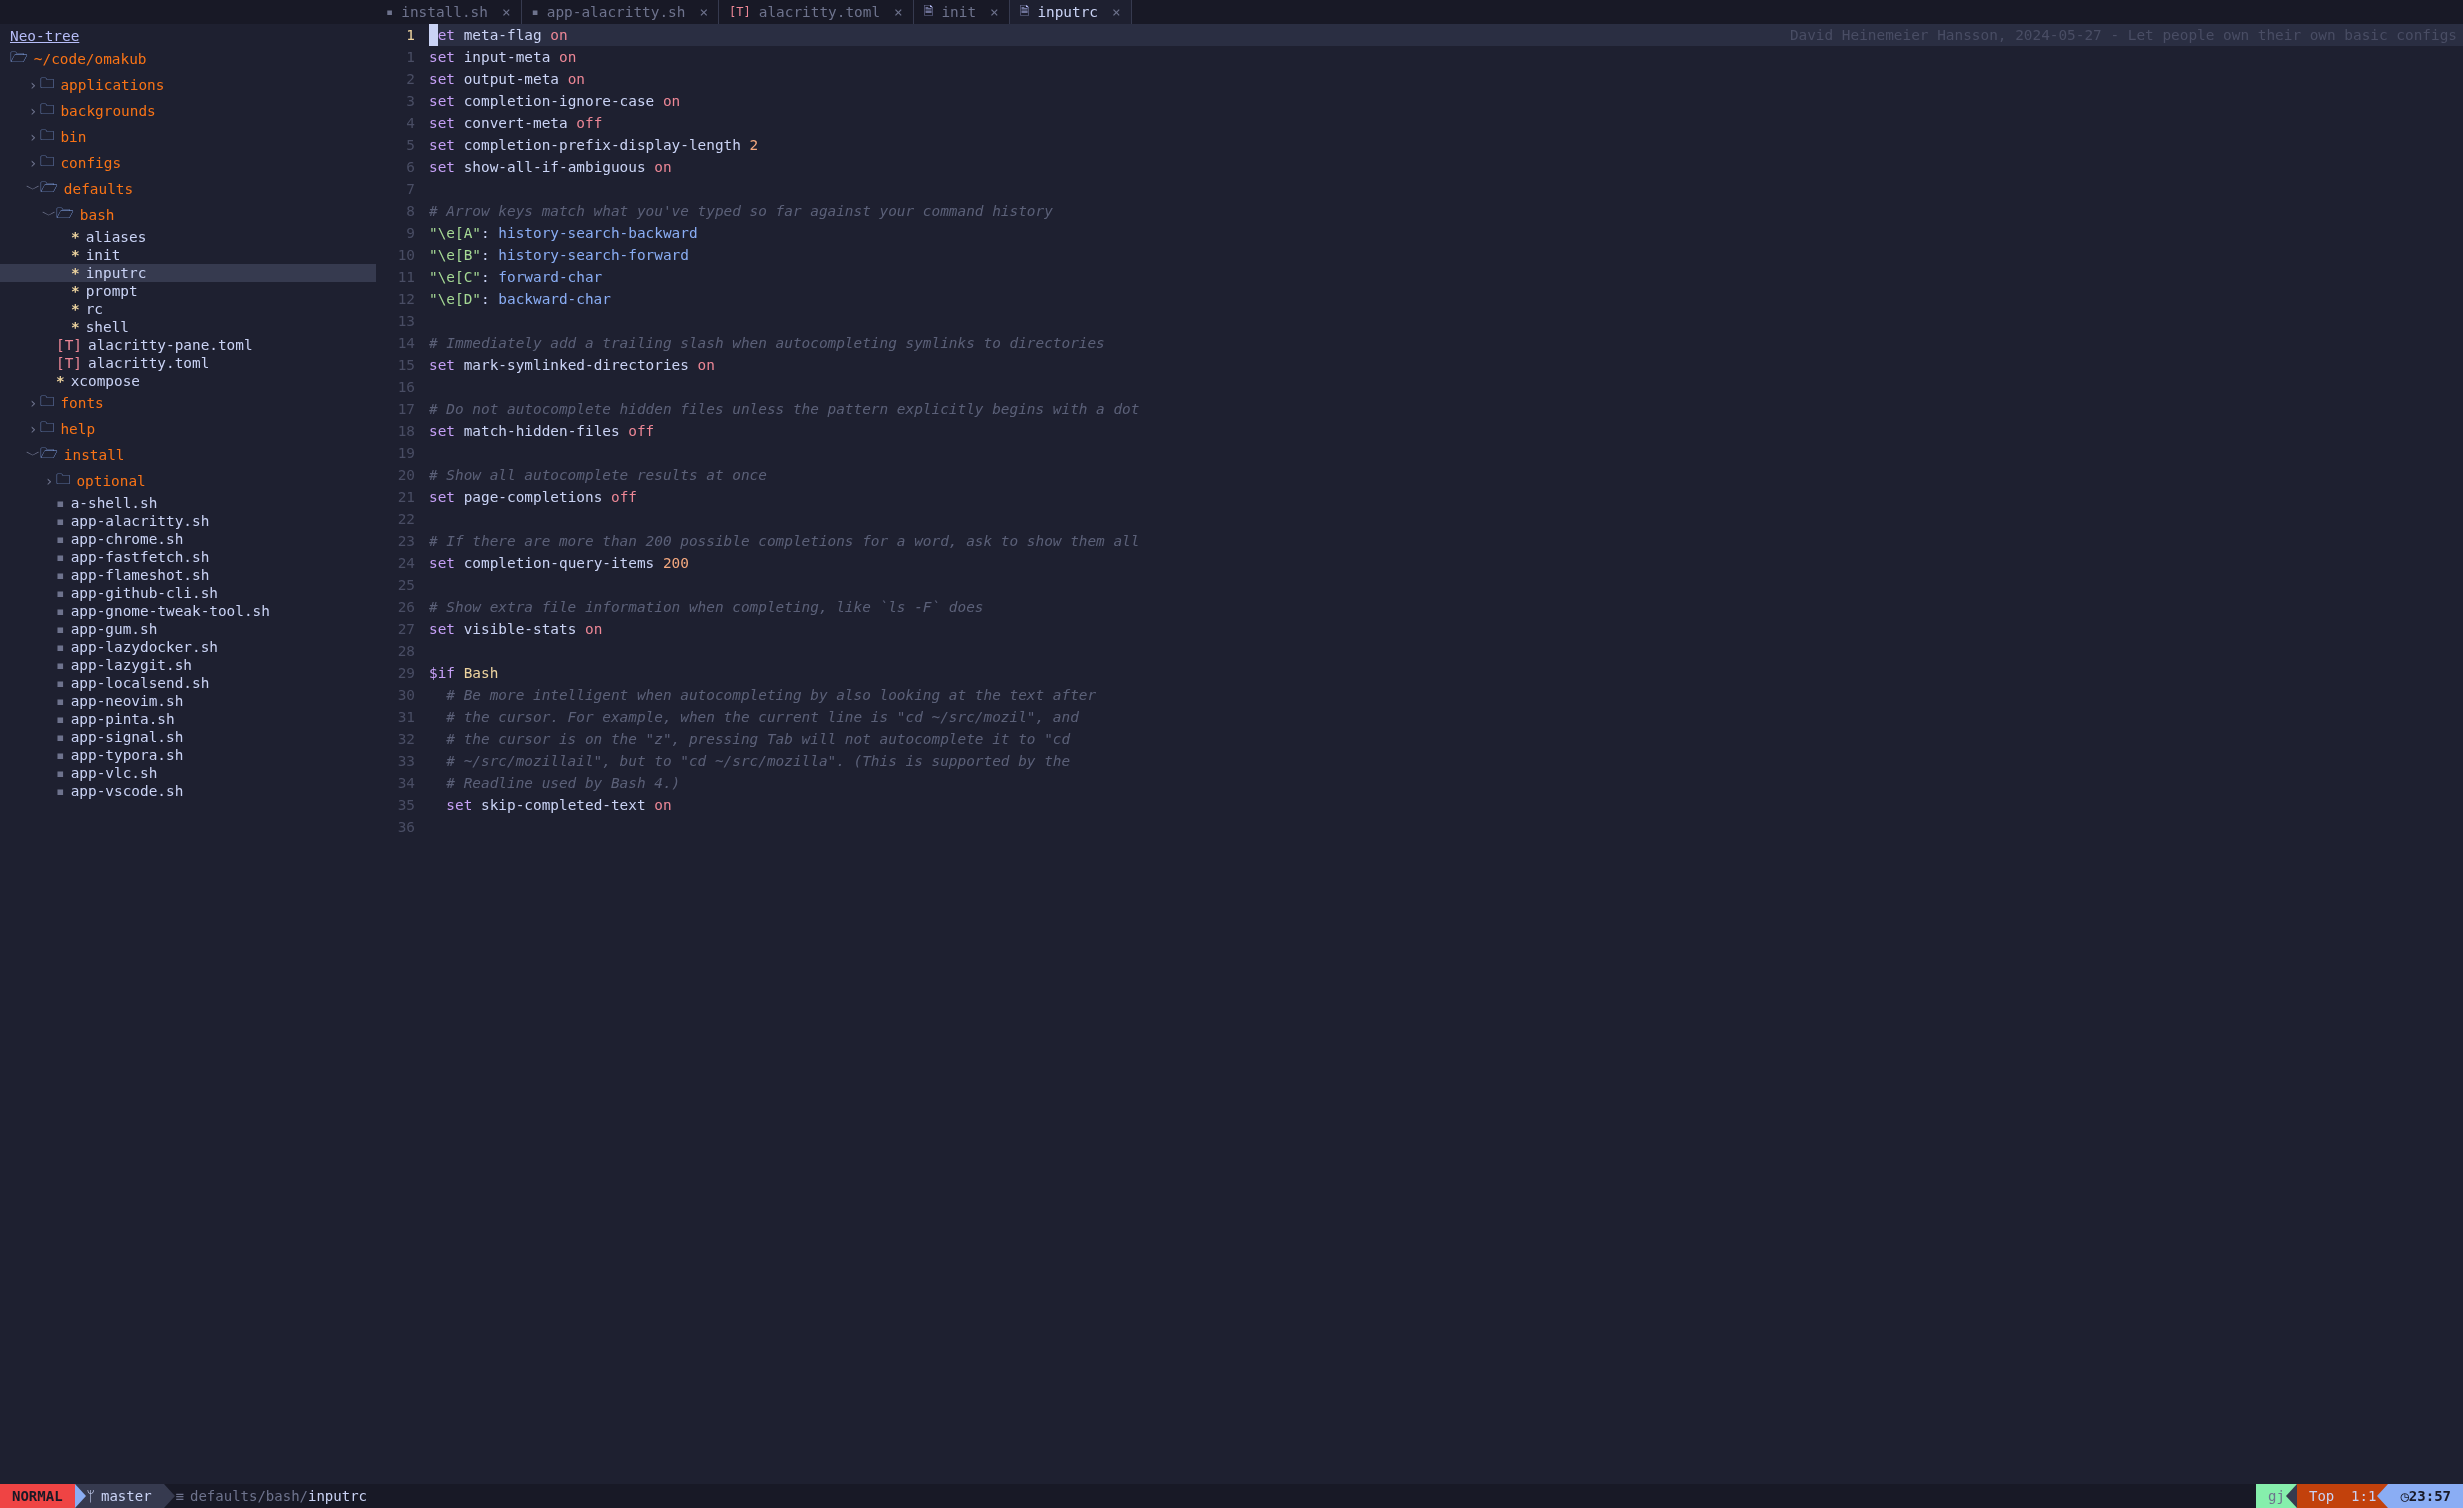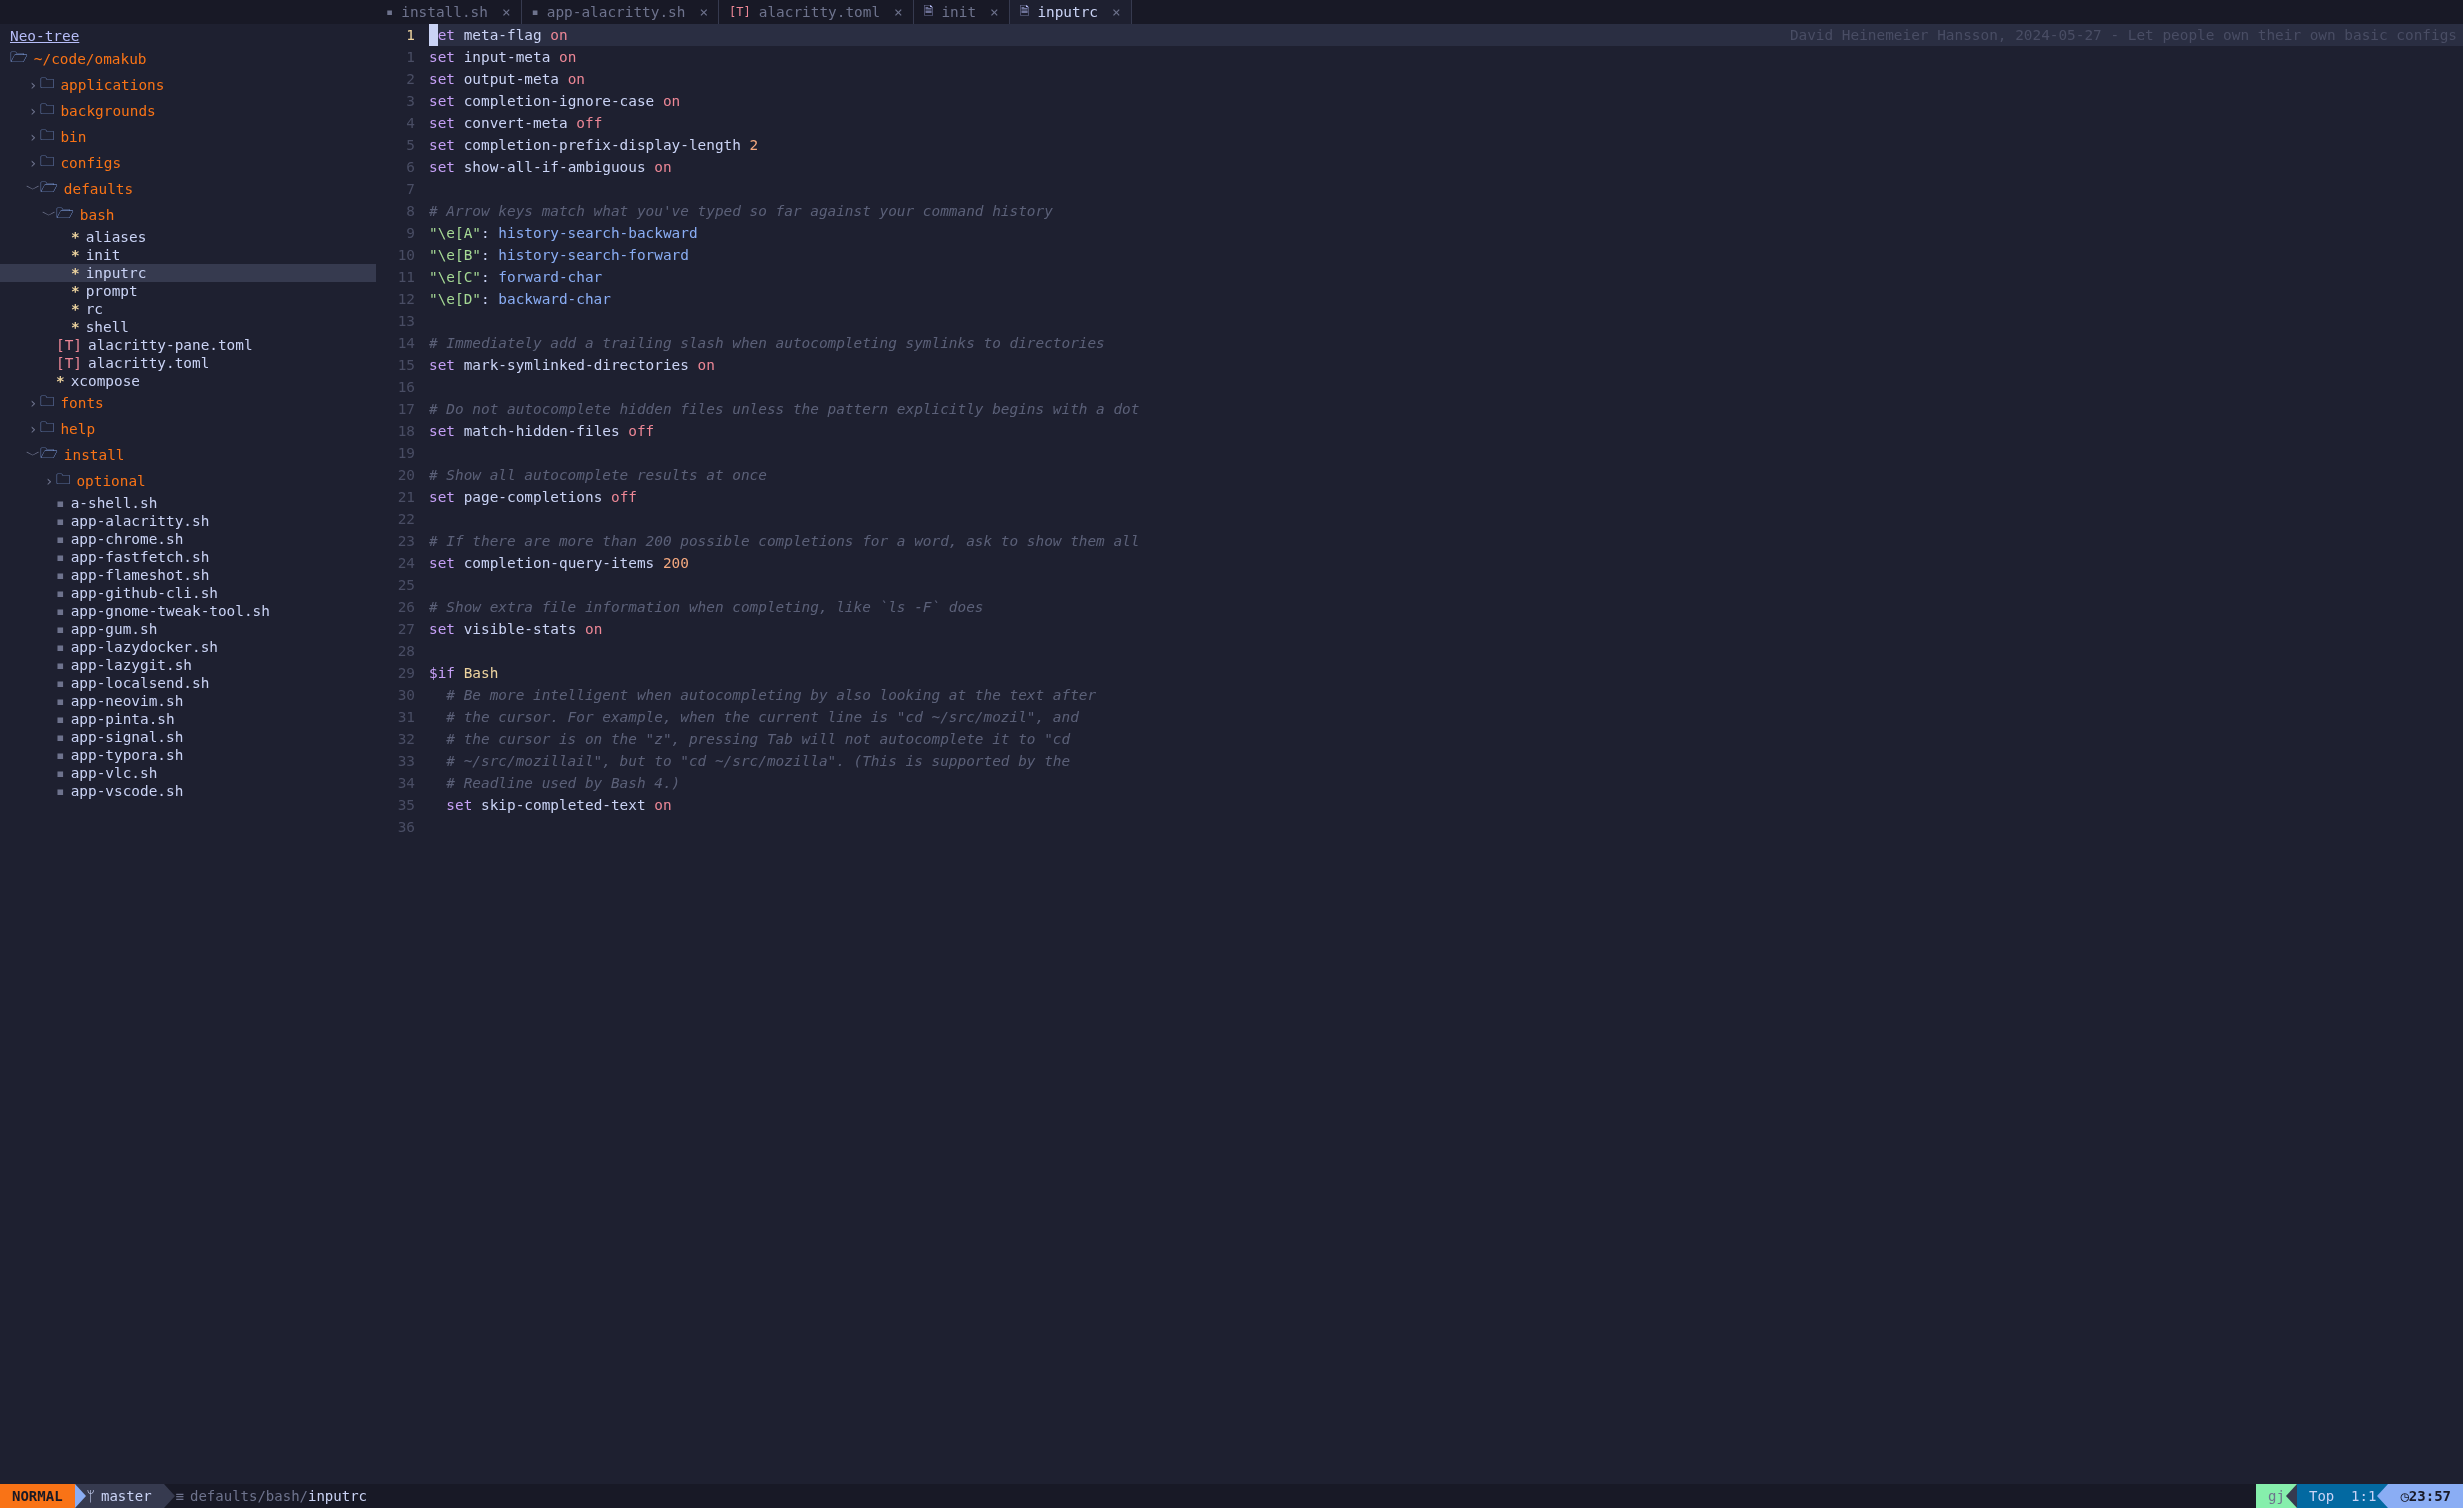--- a/index.html
+++ b/index.html
@@ -123,27 +123,27 @@
   background: #181926;
   color: #cad3f5;
   font-size: 14px;
 }
 .sb-seg {
   display: flex;
   align-items: center;
   padding: 0 12px;
   position: relative;
 }
-.sb-mode { background: #f97316; color: #181926; font-weight: bold; }
+.sb-mode { background: #ef4444; color: #181926; font-weight: bold; }
 .sb-branch { background: #363a4f; color: #cad3f5; }
 .sb-path { background: #181926; color: #6e738d; flex: 0 0 auto; }
 .sb-path .fname { color: #cad3f5; }
 .sb-spacer { flex: 1; }
 .sb-right { background: #86efac; color: #6e738d; }
-.sb-pos { background: #0369a1; color: #cad3f5; justify-content: space-between; }
+.sb-pos { background: #c2410c; color: #cad3f5; justify-content: space-between; }
 .sb-clock { background: #8aadf4; color: #181926; font-weight: bold; }
 .arrow-r::after {
   content: '';
   position: absolute;
   right: -11px; top: 0;
   border-top: 12px solid transparent;
   border-bottom: 12px solid transparent;
   border-left: 11px solid currentColor;
   z-index: 1;
 }

